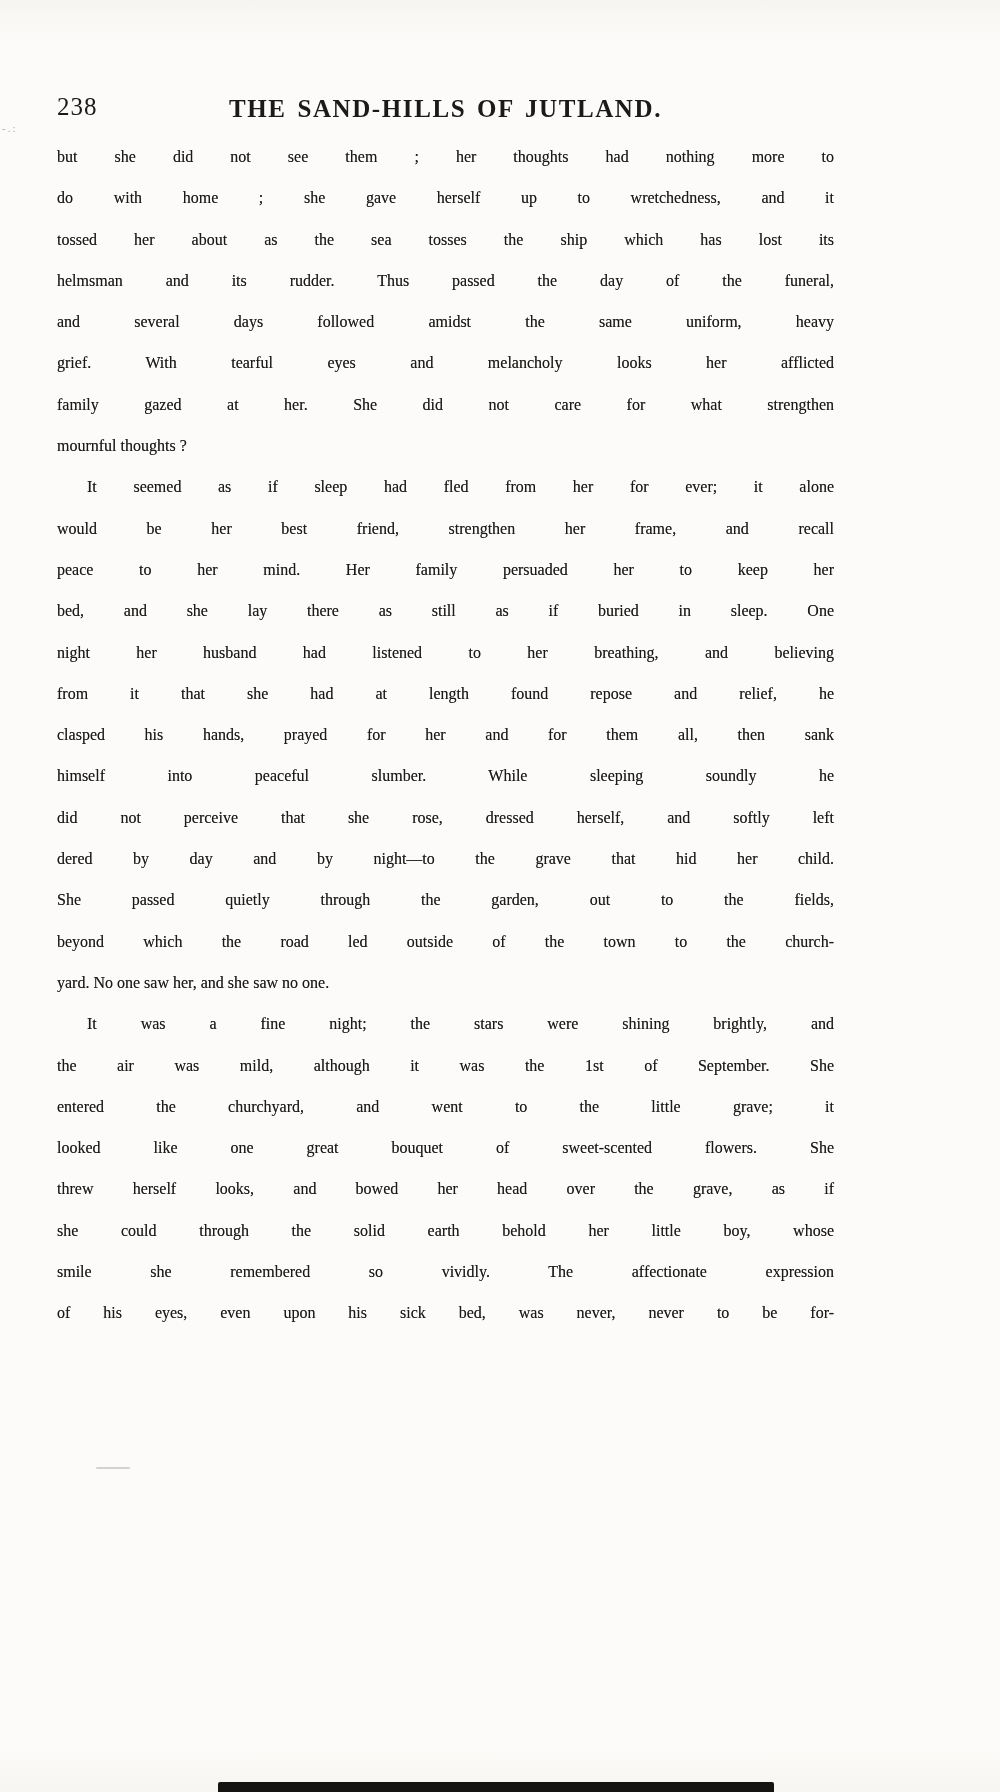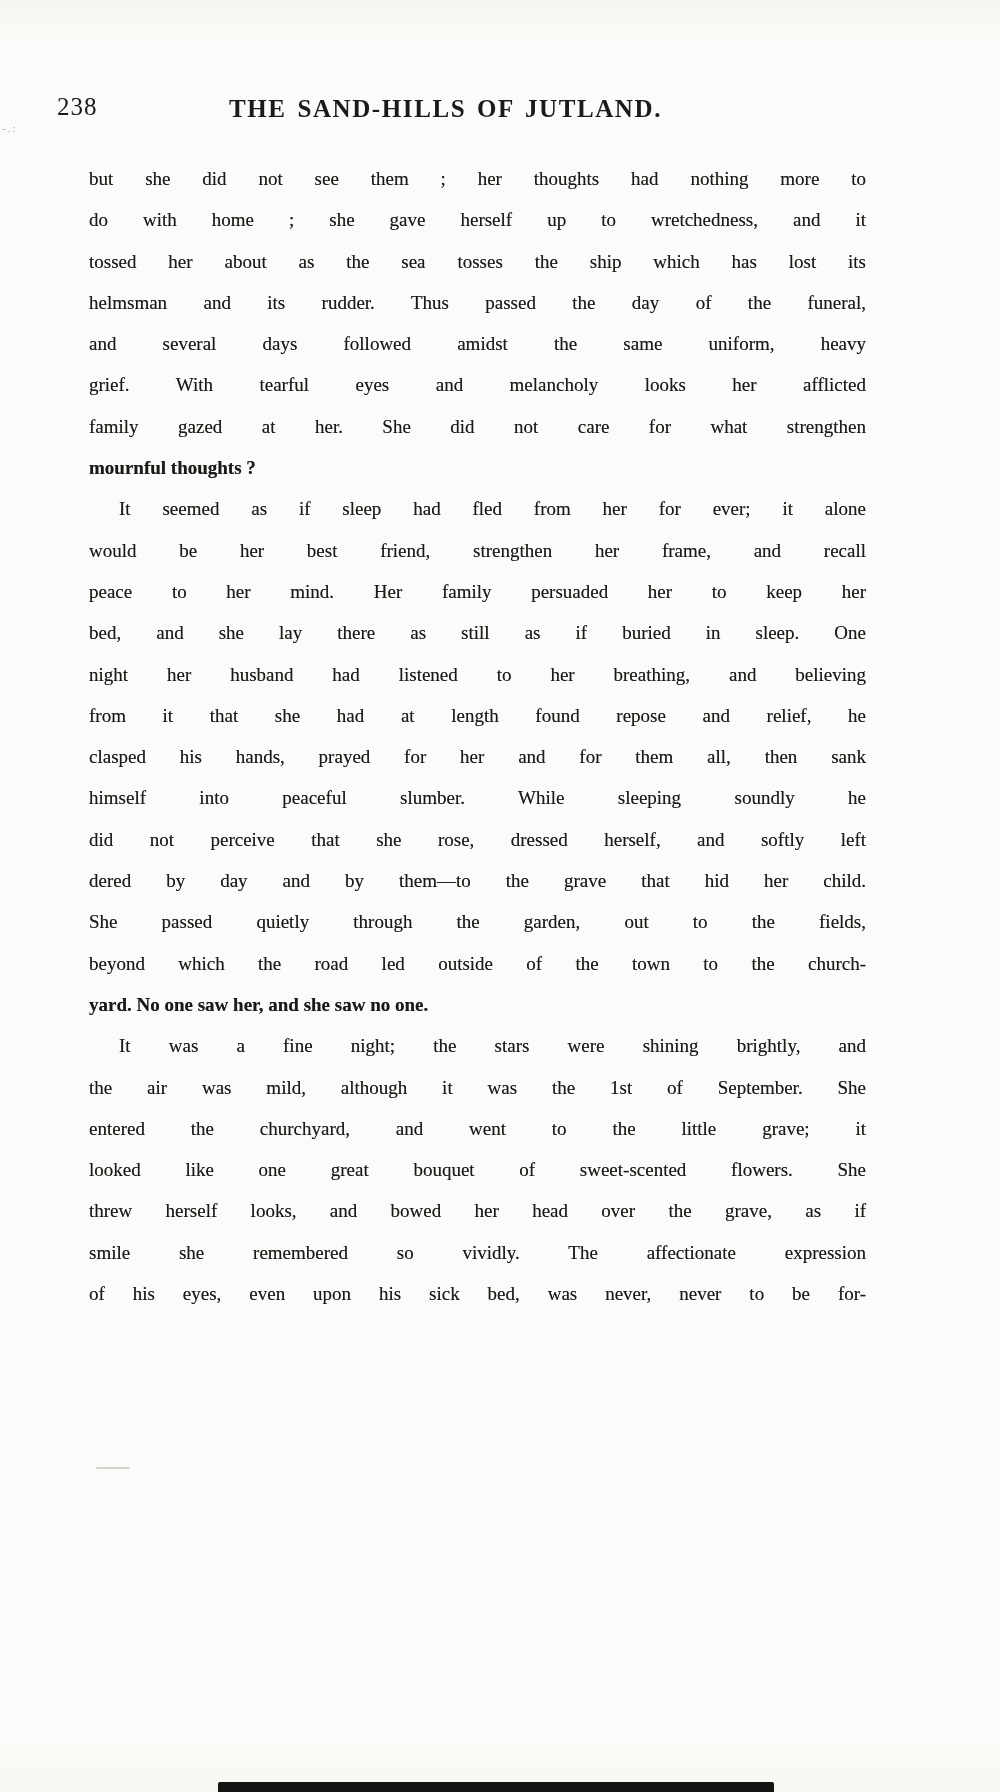--- a/index.html
+++ b/index.html
@@ -38,36 +38,34 @@
     display: block;
     text-align: center;
     font-size: 25px;
     line-height: 30px;
     font-weight: bold;
     letter-spacing: 1.6px;
     word-spacing: 3px;
   }
   .text-block {
     position: absolute;
-    top: 158px;
+    top: 136px;
     left: 57px;
     width: 777px;
-    font-size: 19px;
+    font-size: 16px;
     line-height: 41.3px;
     text-shadow: 0 0 0.4px rgba(20,18,16,0.55);
-    margin-left: 32px;
   }
   .paragraph { margin: 0; }
   .line {
     text-align: justify;
     text-align-last: justify;
   }
   .line.endline {
     text-align-last: left;
-    font-weight: bold;
   }
   .line.indent {
     text-indent: 30px;
   }
   
   .scan-bar-bottom {
     position: absolute;
     left: 218px;
     bottom: 0;
     width: 556px;
@@ -119,31 +117,32 @@
       <div class="paragraph">
         <div class="line indent">It seemed as if sleep had fled from her for ever; it alone</div>
         <div class="line">would be her best friend, strengthen her frame, and recall</div>
         <div class="line">peace to her mind.  Her family persuaded her to keep her</div>
         <div class="line">bed, and she lay there as still as if buried in sleep.  One</div>
         <div class="line">night her husband had listened to her breathing, and believing</div>
         <div class="line">from it that she had at length found repose and relief, he</div>
         <div class="line">clasped his hands, prayed for her and for them all, then sank</div>
         <div class="line">himself into peaceful slumber.  While sleeping soundly he</div>
         <div class="line">did not perceive that she rose, dressed herself, and softly left</div>
-        <div class="line">dered by day and by them—to the grave that hid her child.</div>
+        <div class="line">dered by day and by night—to the grave that hid her child.</div>
         <div class="line">She passed quietly through the garden, out to the fields,</div>
         <div class="line">beyond which the road led outside of the town to the church-</div>
         <div class="line endline">yard.  No one saw her, and she saw no one.</div>
       </div>
       <div class="paragraph">
         <div class="line indent">It was a fine night; the stars were shining brightly, and</div>
         <div class="line">the air was mild, although it was the 1st of September.  She</div>
         <div class="line">entered the churchyard, and went to the little grave; it</div>
         <div class="line">looked like one great bouquet of sweet-scented flowers.  She</div>
         <div class="line">threw herself looks, and bowed her head over the grave, as if</div>
+        <div class="line">she could through the solid earth behold her little boy, whose</div>
         <div class="line">smile she remembered so vividly.  The affectionate expression</div>
         <div class="line">of his eyes, even upon his sick bed, was never, never to be for-</div>
       </div>
     </div>
 
   <div class="scan-speck-top">-.:</div>
   <div class="scan-dash-left"></div>
   <div class="scan-bar-bottom"></div>
 
 </div>

